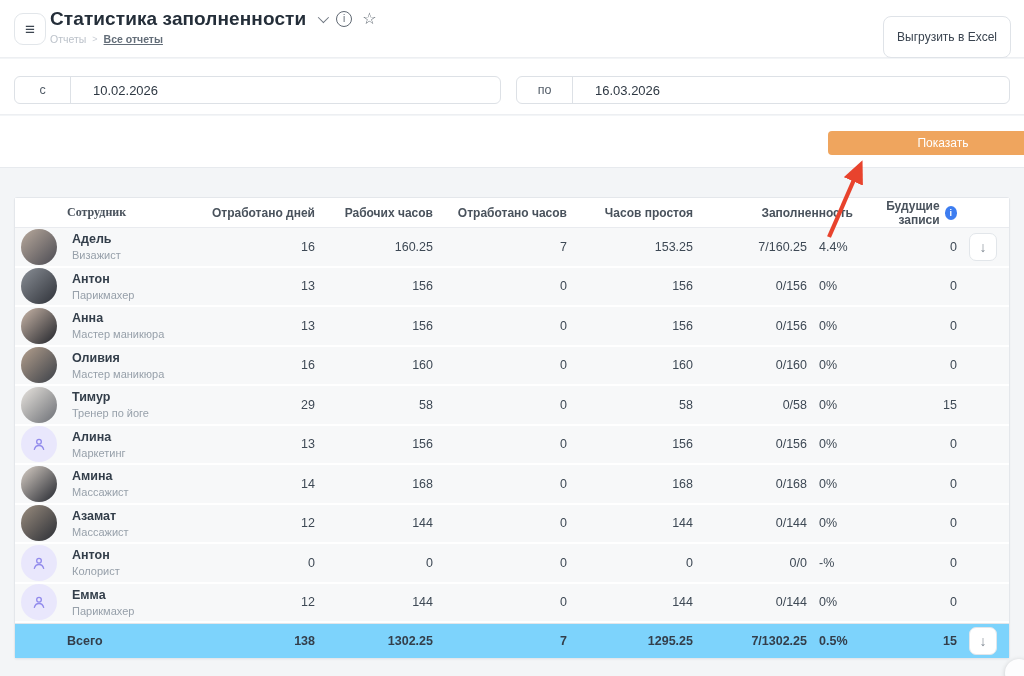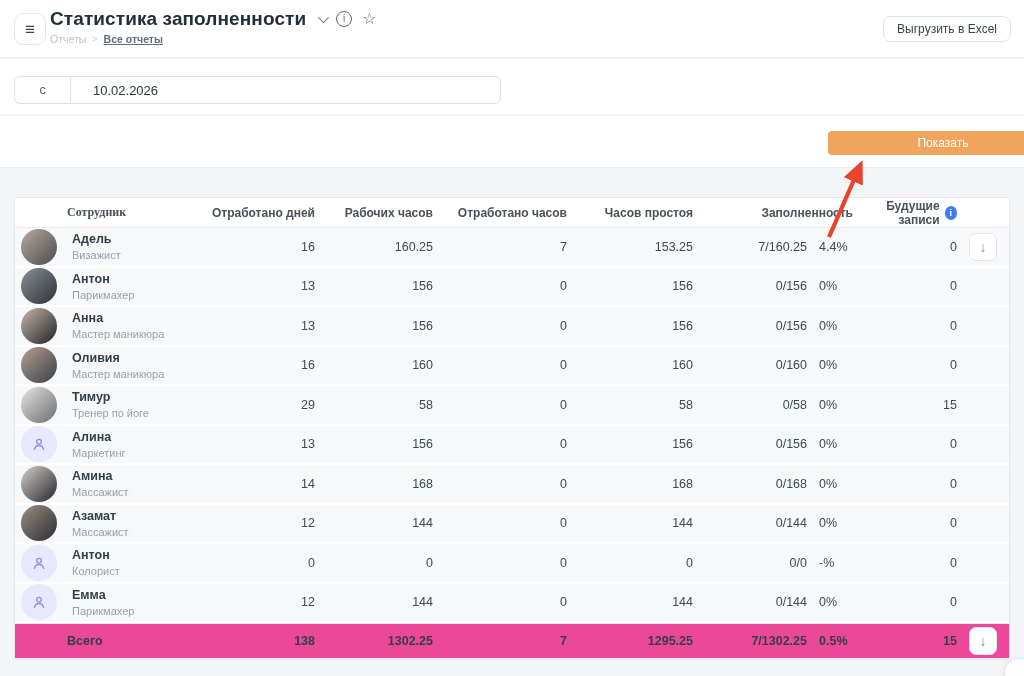--- a/index.html
+++ b/index.html
@@ -14,40 +14,40 @@
   .title-wrap { position:absolute; top:8px; left:50px; }
   .title-row { display:flex; align-items:center; gap:10px; }
   .page-title { font-size:19px; font-weight:700; color:#242e39; letter-spacing:.1px; }
   .chev { width:8px; height:8px; border-right:1.6px solid #6e7680; border-bottom:1.6px solid #6e7680; transform:rotate(45deg) translateY(-2px); margin-left:2px; cursor:pointer; }
   .info-circ { width:16px; height:16px; border:1.4px solid #5f6872; border-radius:50%; color:#5f6872; font-size:10px; line-height:13px; text-align:center; cursor:pointer; }
   .star { font-size:16px; color:#5f6872; cursor:pointer; line-height:1; }
   .crumbs { margin-top:3px; font-size:10.5px; display:flex; gap:6px; align-items:center; }
   .crumb-light { color:#bcc2ca; cursor:pointer; }
   .crumb-sep { color:#c8cdd4; font-size:9px; }
   .crumb-dark { color:#636d78; font-weight:600; cursor:pointer;text-decoration:underline; }
-  .export-btn { position:absolute; top:16px; right:13px; height:26px; padding:0 13px; background:#fff; border:1px solid #dfe3e8; border-radius:8px; font-size:12px; color:#39434f; font-family:"Liberation Sans",sans-serif; cursor:pointer; }
+  .export-btn { position:absolute; top:16px; right:13px; height:42px; padding:0 13px; background:#fff; border:1px solid #dfe3e8; border-radius:8px; font-size:12px; color:#39434f; font-family:"Liberation Sans",sans-serif; cursor:pointer; }
 
   
   .filterbar { position:absolute; top:59px; left:0; right:0; height:56px; background:#fff; border-bottom:1px solid #edeff2; }
   .date-input { position:absolute; top:17px; height:28px; background:#fff; border:1px solid #dde1e6; border-radius:6px; display:flex; align-items:stretch; overflow:hidden; cursor:text; }
   .di-from { left:14px; width:487px; }
   .di-to { left:516px; width:494px; }
   .di-label { width:56px; display:flex; align-items:center; justify-content:center; font-size:12.5px; color:#525c67; border-right:1px solid #dde1e6; }
   .di-value { display:flex; align-items:center; padding-left:22px; font-size:13px; color:#2e3843; }
 
   
   .actionbar { position:absolute; top:116px; left:0; right:0; height:52px; background:#fff; border-bottom:1px solid #e7eaee; }
   .show-btn { position:absolute; top:15px; left:783px; width:230px; height:24px; border:none; border-radius:4px; color:#fff; font-size:12px; font-family:"Liberation Sans",sans-serif; cursor:pointer;margin-left:45px; }
 
   
   .card { position:absolute; top:197px; left:14px; width:996px; background:#fff; border:1px solid #e4e7eb; border-radius:3px; box-shadow:0 1px 2px rgba(20,30,45,.04); }
   .t-head { display:flex; height:30px; background:#fff; border-bottom:1px solid #e9ebef; align-items:center; }
   .t-head .cell { font-size:12px; font-weight:700; color:#49525c; }
   .t-row { display:flex; height:39.5px; background:#f7f8f9; border-bottom:2px solid #ffffff; align-items:center; }
-  .t-foot { display:flex; height:35px; background:#ec4899; border-top:1px solid #e3e6ea; align-items:center; }
+  .t-foot { display:flex; height:35px; background:#7dd3fc; border-top:1px solid #e3e6ea; align-items:center; }
   .cell { padding:0; }
   .c-emp { flex:1; display:flex; align-items:center; gap:15px; padding-left:6px; min-width:0; }
   .c-days { width:122px; } .c-rh { width:118px; } .c-wh { width:134px; }
   .c-idle { width:126px; } .c-fill { width:160px; } .c-fut { width:104px; } .c-act { width:52px; display:flex; justify-content:center; align-items:center; }
   .num { text-align:right; font-size:12.5px; color:#3e4955; }
   .t-head .c-emp { padding-left:52px;font-family:Liberation Serif, serif; }
   .fillwrap { display:flex; justify-content:flex-end; align-items:center; font-size:12.5px; color:#3e4955; }
   .pct { width:46px; text-align:left; padding-left:12px; }
   .head-fut { display:flex; justify-content:flex-end; align-items:center; gap:5px; }
   .binfo { width:14px; height:14px; border-radius:50%; color:#fff; font-size:9px; font-weight:700; line-height:14px; text-align:center; cursor:pointer; }
@@ -88,20 +88,24 @@
       </div>
     </div>
     <button class="export-btn">Выгрузить в Excel</button>
   </div>
 
   <div class="filterbar">
     <div class="date-input di-from">
       <span class="di-label">с</span>
       <span class="di-value">10.02.2026</span>
     </div>
+    <div class="date-input di-to">
+      <span class="di-label">по</span>
+      <span class="di-value">16.03.2026</span>
+    </div>
   </div>
 
   <div class="actionbar">
     <button class="show-btn" style="background: rgb(239, 165, 94);">Показать</button>
   </div>
 
   <div class="card">
     <div class="t-head">
       <div class="cell c-emp">Сотрудник</div>
       <div class="cell num c-days">Отработано дней</div>

